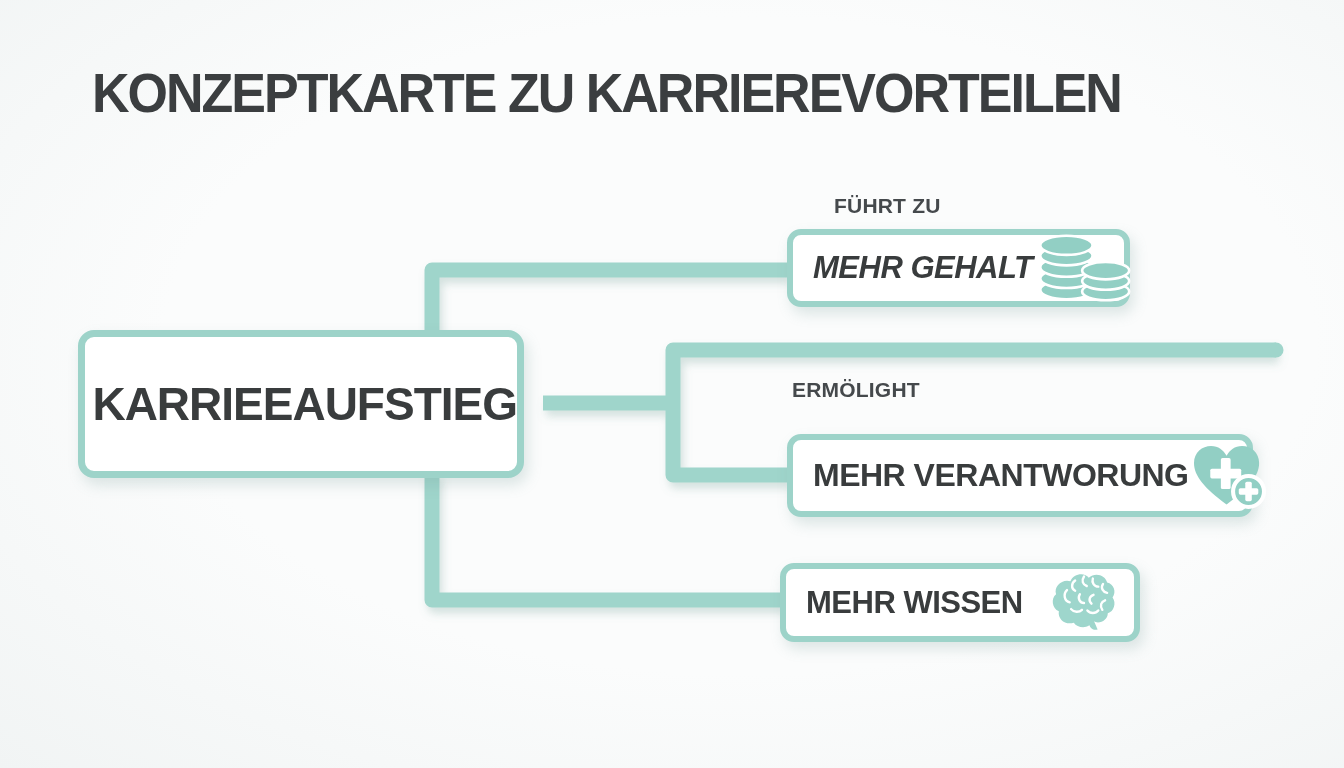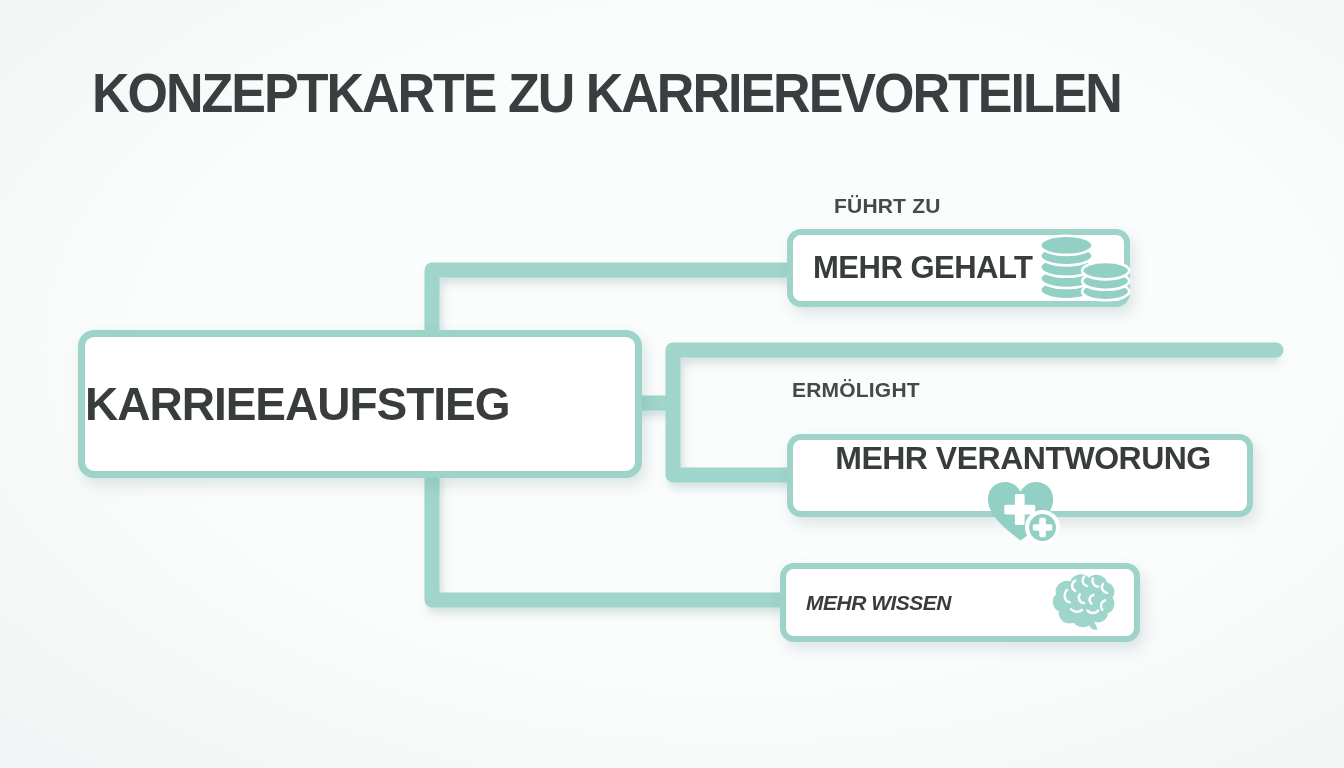--- a/index.html
+++ b/index.html
@@ -22,37 +22,37 @@
   .node {
     position: absolute; z-index: 2;
     background: #ffffff;
     border: 6px solid #9dd3c9;
     border-radius: 14px;
     box-shadow: 4px 7px 14px rgba(110, 150, 144, 0.22);
     display: flex; align-items: center; justify-content: space-between;
     box-sizing: border-box;
   }
   .node-central {
-    left: 78px; top: 330px; width: 564px; height: 148px;
+    left: 78px; top: 330px; width: 446px; height: 148px;
     border-width: 7px; border-radius: 16px;
-    justify-content: flex-start;
+    justify-content: flex-end;
   }
   .node-central .node-label {
     font-size: 46px; letter-spacing: -1px;
   }
   .node-label {
     font-weight: 700; color: #393c3d; white-space: nowrap;
     letter-spacing: -0.5px;
   }
-  .node-gehalt  { left: 787px; top: 229px; width: 343px; height: 78px; padding: 0 8px 0 20px; }
-  .node-verantw { left: 787px; top: 434px; width: 466px; height: 83px; padding: 0 14px 0 20px; flex-direction: column; }
+  .node-gehalt  { left: 787px; top: 229px; width: 343px; height: 78px; padding: 0 8px 0 20px; font-style: italic; }
+  .node-verantw { left: 787px; top: 434px; width: 466px; height: 83px; padding: 0 14px 0 20px; }
   .node-wissen  { left: 780px; top: 563px; width: 360px; height: 79px; padding: 0 16px 0 20px; }
   .node-gehalt  .node-label { font-size: 31px; }
   .node-verantw .node-label { font-size: 32px; }
-  .node-wissen  .node-label { font-size: 21px; font-style: italic; }
+  .node-wissen  .node-label { font-size: 31px; }
   .edge-label {
     position: absolute; z-index: 2;
     font-size: 21px; font-weight: 700; color: #45494c;
     letter-spacing: 0.2px; white-space: nowrap;
   }
   .edge-label-fuehrt { left: 834px; top: 194px; }
   .edge-label-ermoeglicht { left: 792px; top: 378px; }
   .edge-label-bringt { left: 543px; top: 560px; }
   .node-icon { flex: 0 0 auto; display: block; }
 </style>

